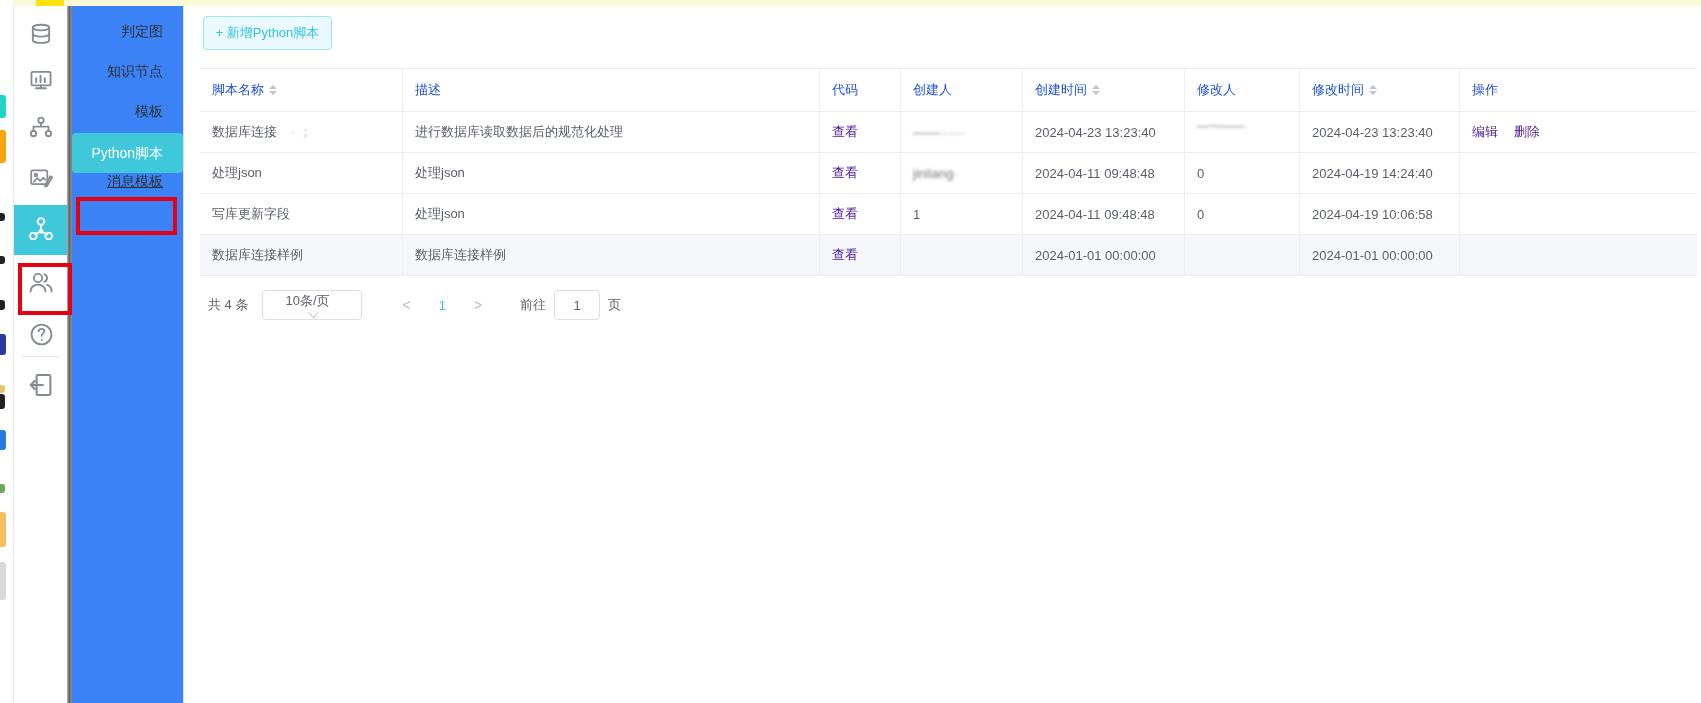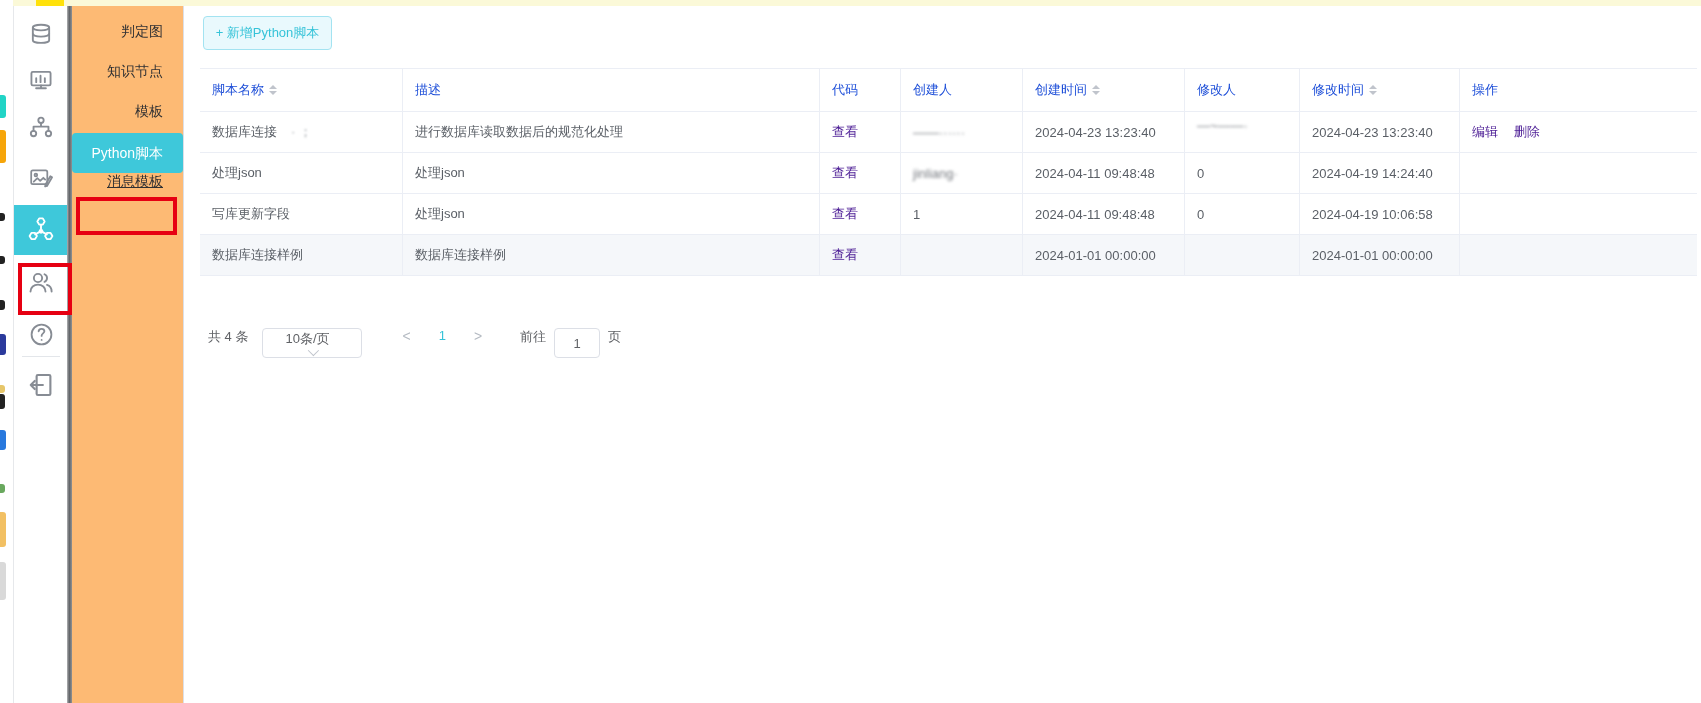--- a/index.html
+++ b/index.html
@@ -17,21 +17,21 @@
   
   .icon-bar{position:absolute;left:13px;top:6px;width:54px;height:697px;background:#fff;border-left:1px solid #e6e8eb;box-sizing:border-box;}
   .nav-icon{position:absolute;left:0;width:54px;display:flex;justify-content:center;align-items:center;cursor:pointer;}
   .nav-icon svg{display:block;}
   .icon-active-block{position:absolute;left:0;top:199px;width:54px;height:50px;background:#3ec8da;display:flex;align-items:center;justify-content:center;cursor:pointer;}
   .icon-divider{position:absolute;left:8px;top:350px;width:38px;height:1px;background:#e3e6ea;}
   
   .dark-divider{position:absolute;left:67px;top:6px;width:5px;height:697px;
     background:linear-gradient(90deg,#b3b4b6,#5f6266 45%,#8f9295);}
   
-  .submenu{position:absolute;left:72px;top:6px;width:112px;height:697px;background:#fdba74;border-right:1px solid #dcdfe6;box-sizing:border-box;}
+  .submenu{position:absolute;left:72px;top:6px;width:112px;height:697px;background:#3b82f6;border-right:1px solid #dcdfe6;box-sizing:border-box;}
   .submenu-item{position:absolute;left:0;right:0;height:40px;line-height:40px;text-align:right;padding-right:20px;
     font-size:14px;color:#303133;cursor:pointer;white-space:nowrap;}
   .submenu-item.active{background:#3ec8da;color:#fff;border-radius:4px;}
   
   .annotation{position:absolute;border:4px solid #e60012;box-sizing:border-box;z-index:60;background:transparent;}
   .annotation-menu{left:76px;top:197px;width:101px;height:38px;}
   .annotation-icon{left:18px;top:263px;width:54px;height:52px;}
   
   .content{position:absolute;left:185px;top:6px;width:1516px;height:697px;background:#fff;}
   .add-btn{position:absolute;left:18px;top:10px;width:129px;height:34px;
@@ -50,21 +50,21 @@
   .caret{display:inline-flex;flex-direction:column;margin-left:5px;}
   .caret i{width:0;height:0;border:4px solid transparent;display:block;}
   .caret .up{border-bottom-color:#c0c4cc;margin-bottom:2px;border-top-width:0;}
   .caret .down{border-top-color:#c0c4cc;border-bottom-width:0;}
   .link{color:#4c1d95;cursor:pointer;}
   .link + .link{margin-left:16px;}
   .blur{filter:blur(1.5px);color:#75797f;}
   .raise{transform:translateY(-7px);}
   .tail{filter:blur(1.2px);color:#9aa0a6;margin-left:14px;}
   
-  .pager{position:absolute;left:23px;top:284px;height:30px;display:flex;font-size:13px;color:#606266;margin-top:38px;}
+  .pager{position:absolute;left:23px;top:284px;height:30px;display:flex;align-items:center;font-size:13px;color:#606266;}
   .pager .total{margin-right:14px;}
   .select-box{width:98px;height:28px;border:1px solid #dcdfe6;border-radius:4px;display:flex;align-items:center;justify-content:center;cursor:pointer;background:#fff;flex-direction:column;}
   .select-box .sel-label{margin-right:10px;}
   .chev{width:7px;height:7px;border-right:1px solid #c0c4cc;border-bottom:1px solid #c0c4cc;transform:rotate(45deg) translateY(-2px);}
   .pg-arrow{color:#b4bac2;font-size:14px;cursor:pointer;margin-left:40px;}
   .pg-arrow.next{margin-left:28px;}
   .pg-num{color:#36c3d8;margin-left:28px;cursor:pointer;}
   .goto-label{margin-left:38px;}
   .goto-input{width:40px;height:26px;border:1px solid #dcdfe6;border-radius:4px;text-align:center;font-size:13px;color:#606266;margin-left:8px;font-family:inherit;outline:none;}
   .page-unit{margin-left:8px;}

